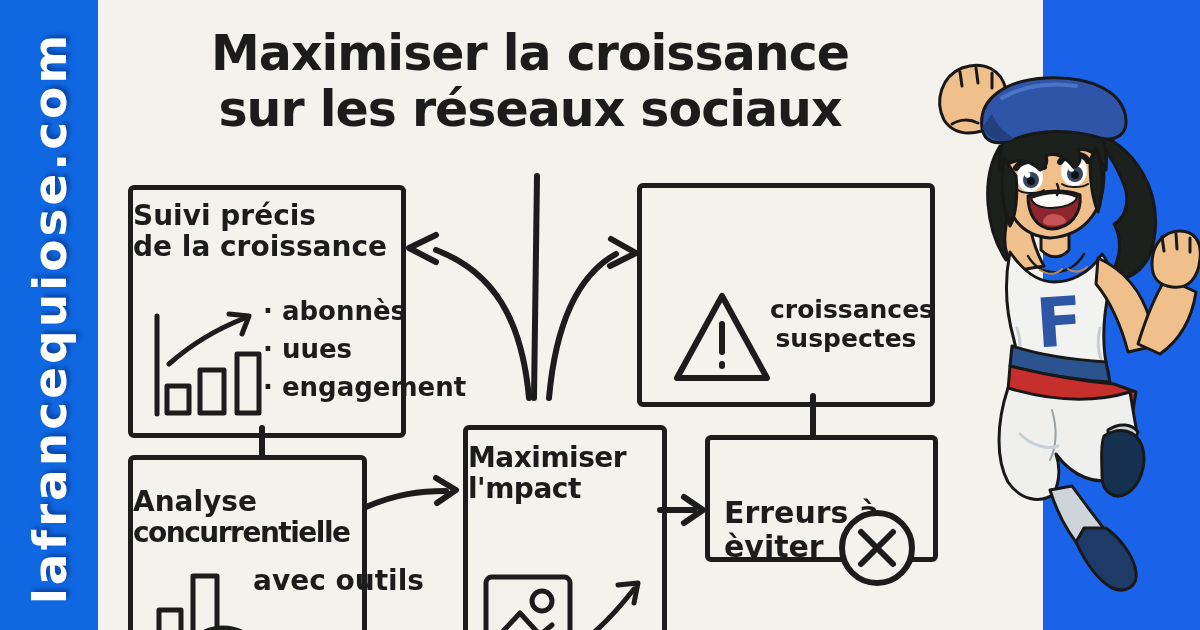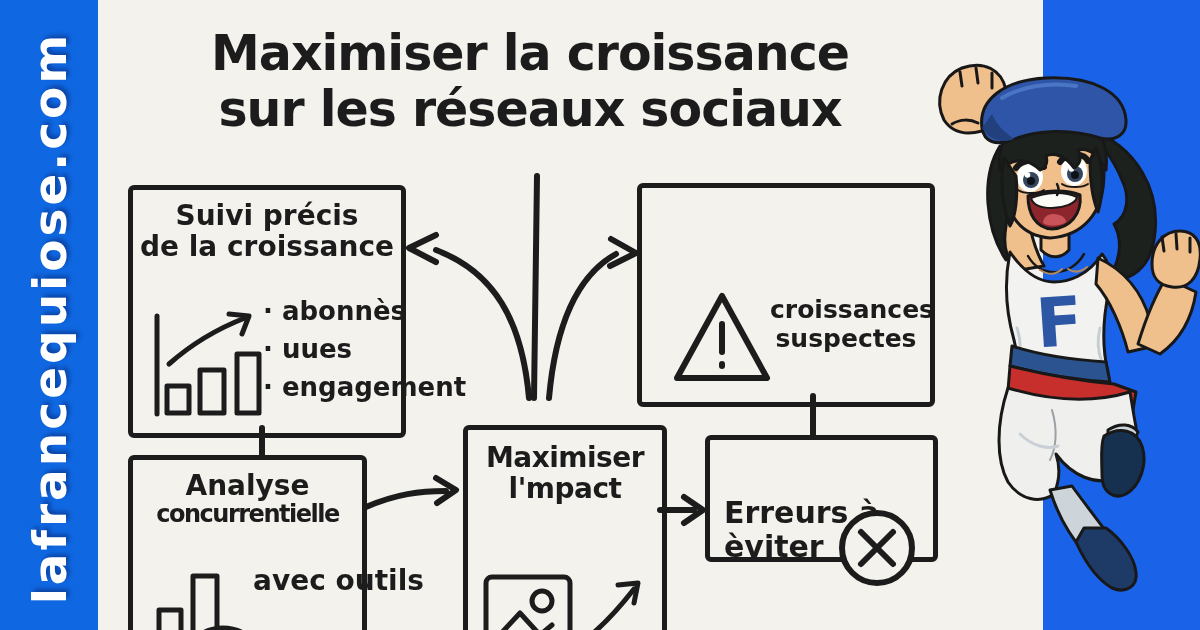--- a/index.html
+++ b/index.html
@@ -10,34 +10,34 @@
   .frame-right{position:absolute;left:1043px;top:0;width:157px;height:630px;background:var(--frame-right,#1a63e8);}
   .watermark{position:absolute;left:49px;top:318px;transform:translate(-50%,-50%) rotate(-90deg);
              white-space:nowrap;color:var(--watermark-text,#fff);font-size:47px;font-weight:bold;
              letter-spacing:3px;text-shadow:3px 3px 4px rgba(8,25,90,.45);}
   
   .title{position:absolute;left:150px;top:26px;width:760px;text-align:center;color:var(--ink,#1c1c1c);
          font-size:49px;font-weight:bold;line-height:1.14;letter-spacing:-1px;}
   .title span{display:block;}
   
   .box{position:absolute;border:5px solid var(--ink,#1c1c1c);border-radius:6px;color:var(--ink,#1c1c1c);}
-  .box-title{text-align:center;font-weight:bold;line-height:1.12;}
+  .box-title{font-weight:bold;line-height:1.12;}
   .box-title span{display:block;}
   #suivi-box{left:128px;top:185px;width:268px;height:243px;}
   #suivi-box .box-title{padding-top:10px;font-size:28px;}
   .bullets{position:absolute;left:130px;top:106px;font-size:26px;font-weight:bold;white-space:nowrap;}
   .bullets div{margin-bottom:7px;line-height:1.2;}
   #detection-box{left:637px;top:183px;width:288px;height:214px;}
   #detection-box .box-title{padding-top:12px;font-size:28px;letter-spacing:-0.5px;}
   .det-note{position:absolute;left:128px;top:108px;width:152px;text-align:center;
             font-size:25px;font-weight:bold;line-height:1.15;}
   .det-note span{display:block;}
   #analyse-box{left:128px;top:455px;width:229px;height:230px;}
-  #analyse-box .box-title{padding-top:10px;font-size:28px;}
-  #analyse-box .box-title .tight{font-size:24px;letter-spacing:-1.5px;}
+  #analyse-box .box-title{padding-top:10px;font-size:28px;margin-top:16px;}
+  #analyse-box .box-title .tight{font-size:28px;letter-spacing:-1.5px;}
   .ana-note{position:absolute;left:118px;top:104px;width:175px;text-align:center;
             font-size:28px;font-weight:bold;line-height:1.22;white-space:nowrap;}
   .ana-note span{display:block;}
   #maximiser-box{left:463px;top:425px;width:194px;height:215px;}
   #maximiser-box .box-title{padding-top:12px;font-size:28px;letter-spacing:-0.5px;}
   #erreurs-box{left:705px;top:435px;width:223px;height:117px;}
   #erreurs-box .box-title{text-align:left;padding:12px 0 0 14px;font-size:30px;margin-top:44px;}
   .x-circle{position:absolute;left:129px;top:70px;width:64px;height:64px;border:6px solid var(--ink,#1c1c1c);
             border-radius:50%;background:var(--paper,#f4f2ed);}
   .icon-abs{position:absolute;}

